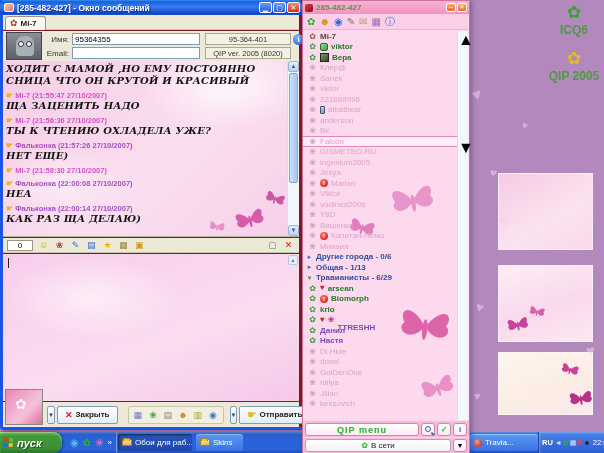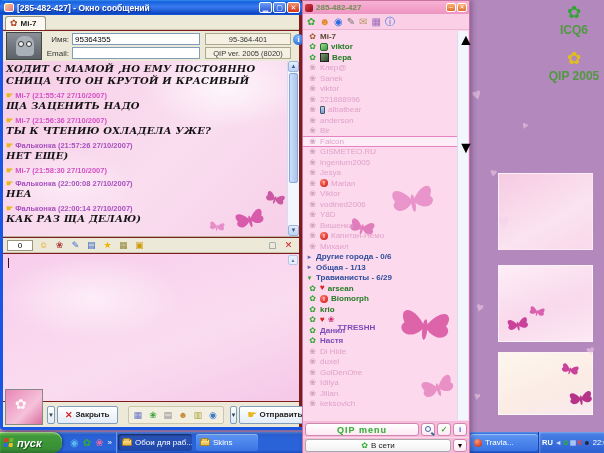--- a/index.html
+++ b/index.html
@@ -552,21 +552,21 @@
       <span class="qli" style="color: rgb(88, 184, 240);">◉</span>
       <span class="qli" style="color: rgb(47, 174, 47);">✿</span>
       <span class="qli" style="color: rgb(232, 106, 168);">❀</span>
       <span class="qli" style="color: rgb(255, 255, 255); font-size: 8px;">»</span>
     </div>
   <div id="tasks">
       <div class="task active" style="left: 118px; width: 74px;">
         <span class="folder"></span>
         <span>Обои для раб...</span>
       </div>
-      <div class="task" style="left: 196px; width: 62px;">
+      <div class="task" style="left: 196px; width: 47px;">
         <span class="folder"></span>
         <span>Skins</span>
       </div>
       <div class="task" style="left: 470px; width: 68px;">
         <span class="travicon"></span>
         <span>Travia...</span>
       </div>
     </div>
   <div class="tray">
     <span class="lang">RU</span>

